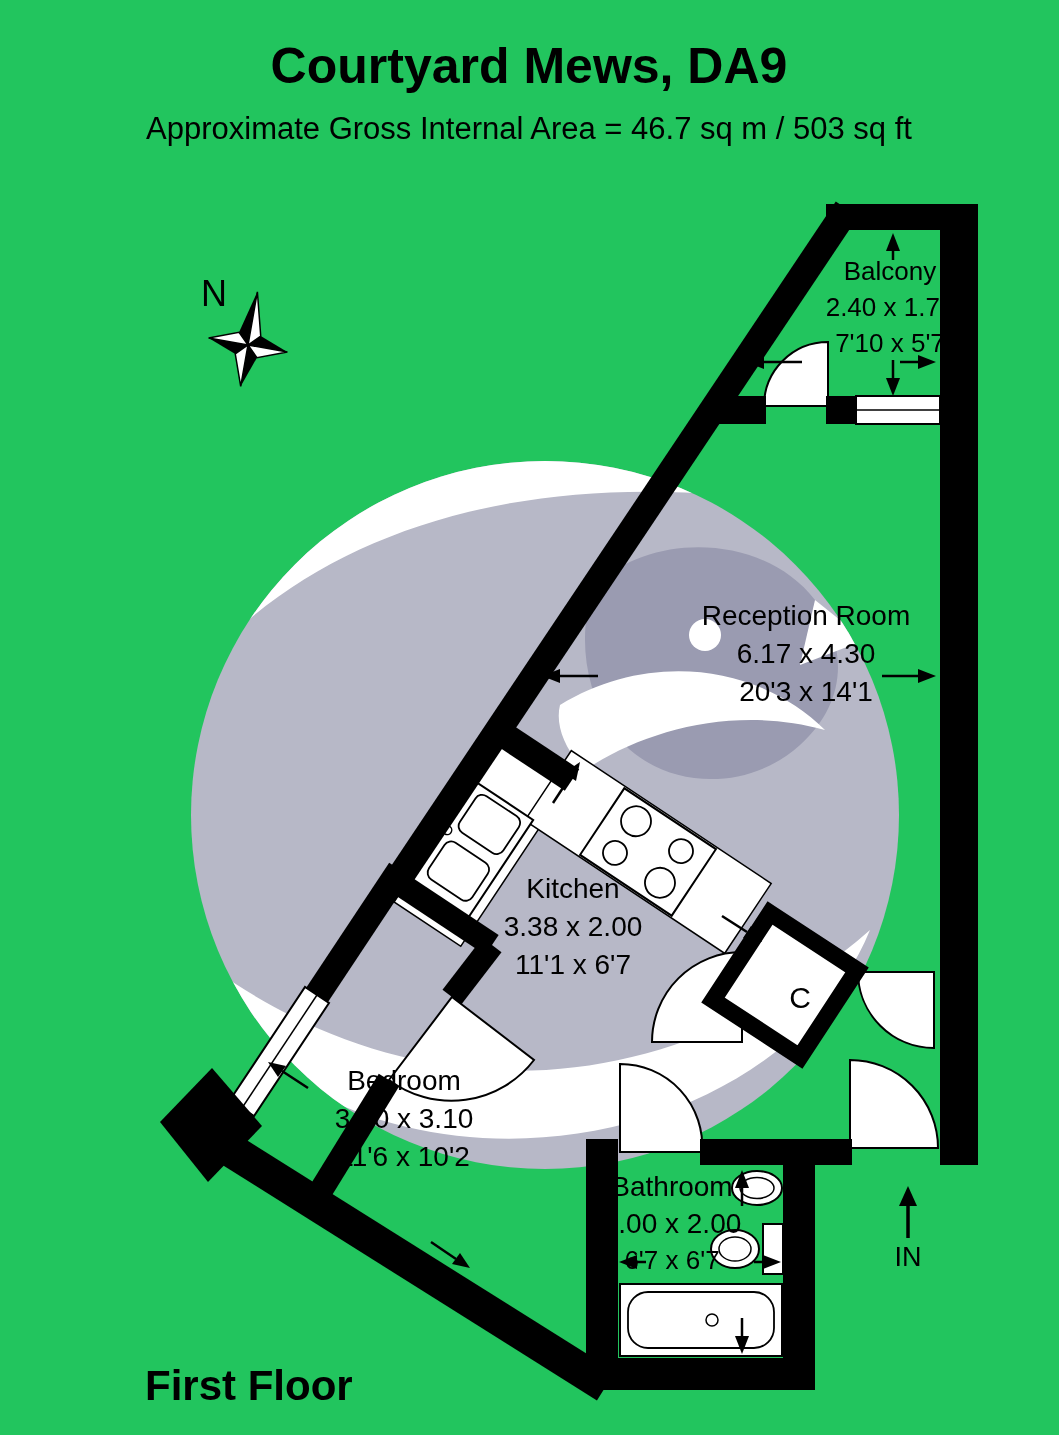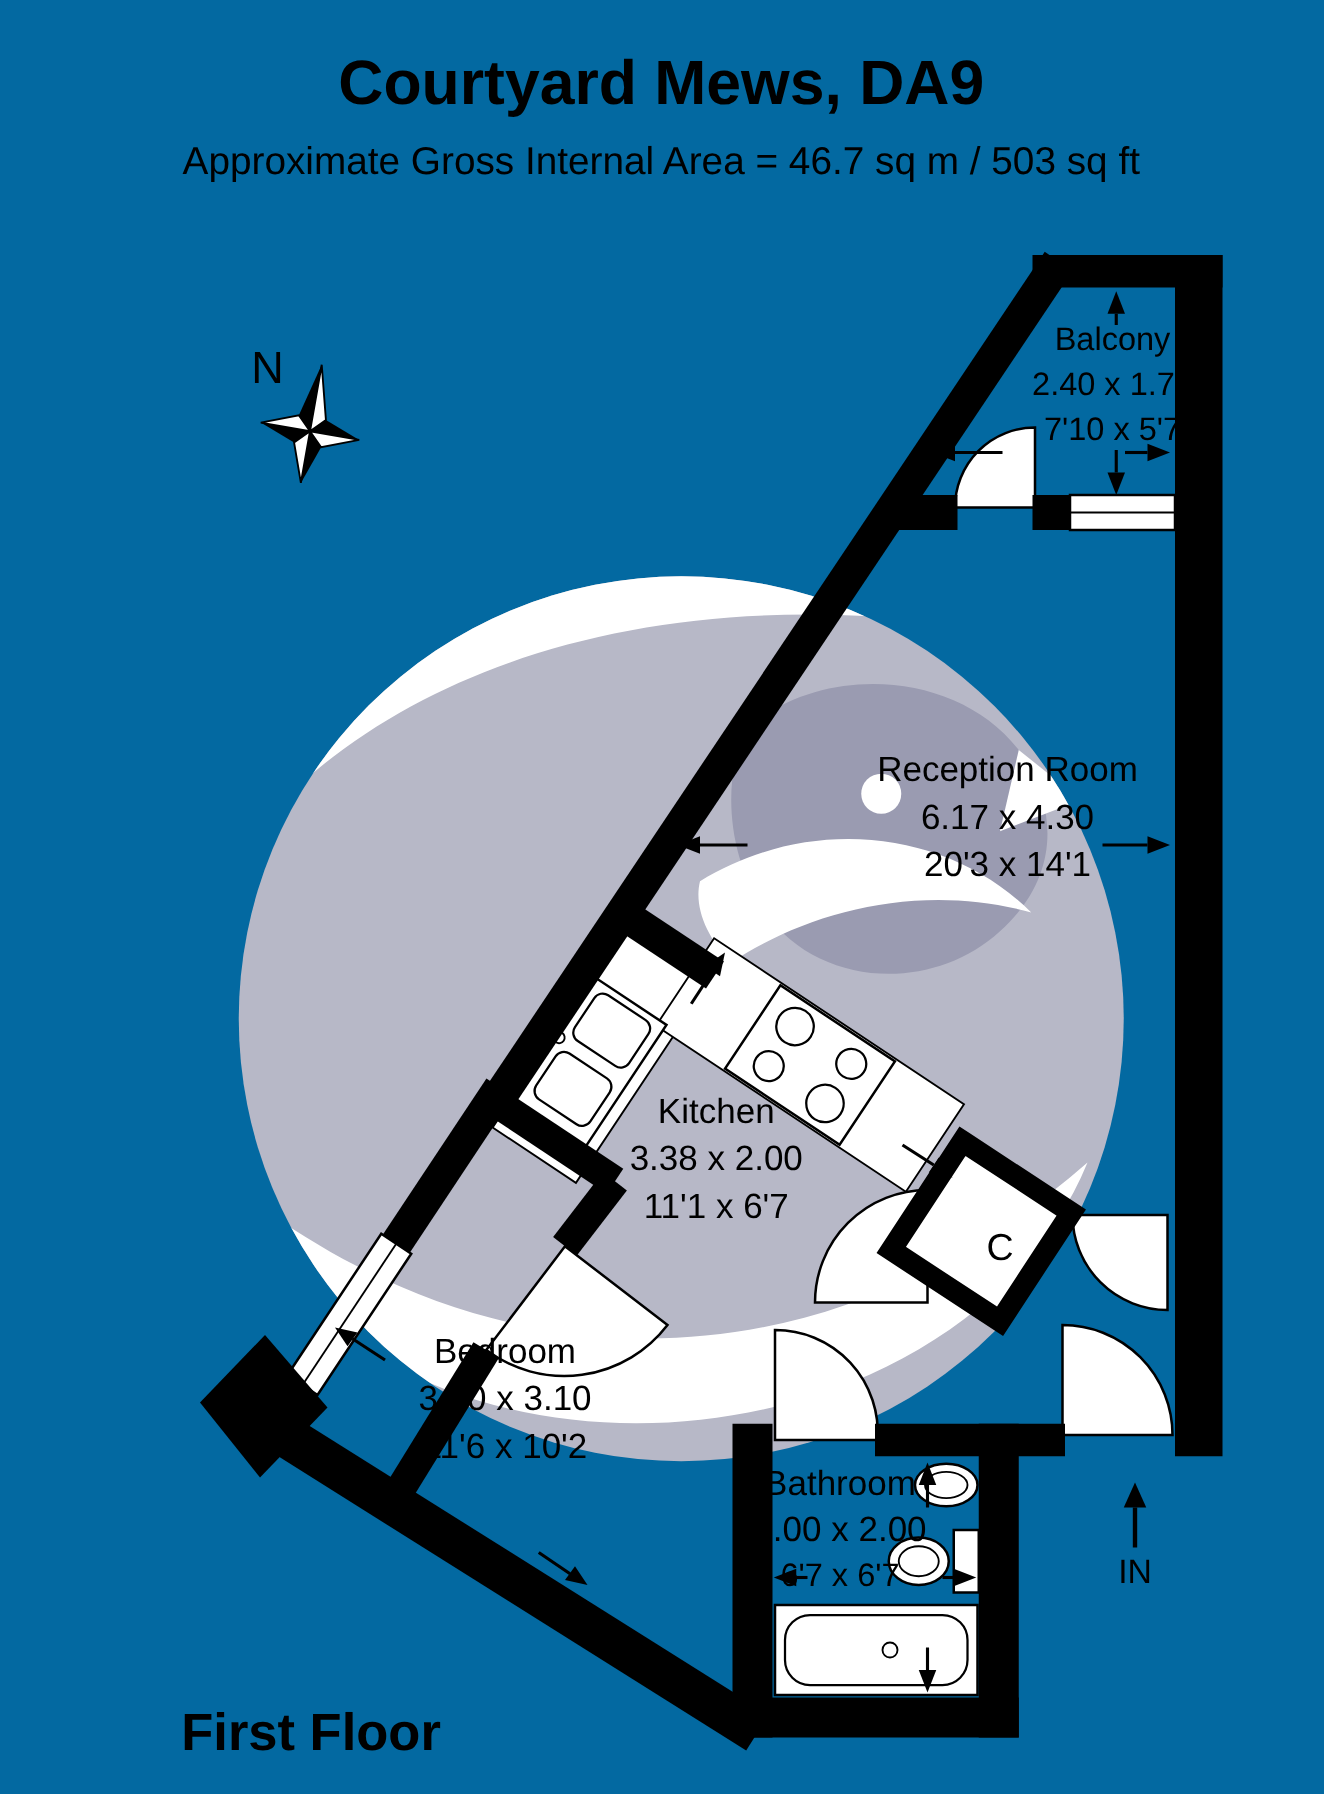--- a/index.html
+++ b/index.html
@@ -1,16 +1,16 @@
 <!DOCTYPE html>
 <html><head>
 <meta charset="utf-8">
 <style>
   html,body{margin:0;padding:0;background:#ffffff;}
-  .page{width:1059px;height:1435px;position:relative;background:#0369a1;
+  .page{width:1059px;height:1435px;position:relative;background:#22c55e;
         font-family:"Liberation Sans","DejaVu Sans",sans-serif;margin:0 auto;overflow:hidden;}
   svg{display:block;}
   text{fill:#000;}
   .t-title{font-size:50px;font-weight:bold;text-anchor:middle;}
   .t-sub{font-size:31px;text-anchor:middle;}
   .t-floor{font-size:42px;font-weight:bold;text-anchor:start;}
   .t-n{font-size:36px;text-anchor:middle;}
   .t-c{font-size:30px;font-weight:normal;text-anchor:middle;}
   .t-in{font-size:27px;text-anchor:middle;}
   .room-label text{text-anchor:middle;}

